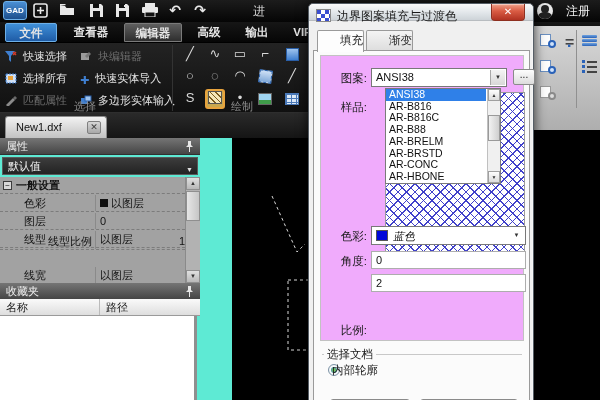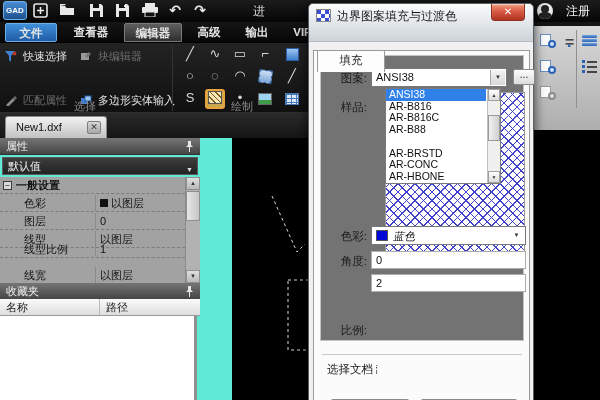--- a/index.html
+++ b/index.html
@@ -77,47 +77,47 @@
   .sc-thumb { position:absolute; left:0; top:14px; width:14px; height:30px; background:linear-gradient(90deg,#e6e6e6,#c6c6c6); border:1px solid #8f8f8f; cursor:grab; }
   #fav-cols { position:absolute; left:0; top:299px; width:200px; height:17px; background:linear-gradient(#fafafa,#dedede); border-bottom:1px solid #9a9a9a; }
   .fav-col { position:absolute; top:0; color:#1a1a1a; line-height:16px; padding-left:6px; border-right:1px solid #bbb; }
   #fav-body { position:absolute; left:0; top:316px; width:197px; height:84px; background:#fff; border-right:3px solid #8f8f8f; }
 
   
   #canvas { position:absolute; left:200px; top:138px; width:400px; height:262px; background:#000; }
 
   
   #dialog { position:absolute; left:308px; top:3px; width:226px; height:400px; background:#f0f0f0; border:1px solid #565e66; border-radius:5px 5px 0 0; box-shadow:0 0 12px rgba(0,0,0,.75), 0 0 0 1px rgba(255,255,255,.35) inset; z-index:50; }
-  .dlg-titlebar { position:absolute; left:0; top:0; width:100%; height:38px; background:linear-gradient(#fbfbfb,#dfe4e8 60%,#cdd3d8); border-radius:5px 5px 0 0; border-bottom:1px solid #b8bcc0; }
+  .dlg-titlebar { position:absolute; left:0; top:0; width:100%; height:17px; background:linear-gradient(#fbfbfb,#dfe4e8 60%,#cdd3d8); border-radius:5px 5px 0 0; border-bottom:1px solid #b8bcc0; }
   .dlg-icon { position:absolute; left:7px; top:5px; width:15px; height:13px; border:1px solid #888;
     background:conic-gradient(#fff 25%,#3a4ed0 0 50%,#fff 0 75%,#3a4ed0 0); background-size:8px 8px; }
   .dlg-title { position:absolute; left:28px; top:4px; color:#1a1a1a; font-size:12px; }
   .dlg-close { position:absolute; right:8px; top:0; width:34px; height:17px; background:linear-gradient(#f0a088,#d95b43 45%,#b03322); border:1px solid #8e2f1f; border-top:none; border-radius:0 0 4px 4px; color:#fff; font-size:10px; text-align:center; line-height:15px; cursor:pointer; box-shadow:0 1px 1px rgba(255,255,255,.5) inset; }
   .dlg-tabs { position:absolute; left:8px; top:26px; height:20px; }
-  .dtab { position:absolute; top:0; width:68px; height:20px; text-align:center; line-height:19px; font-size:11.5px; color:#222; background:linear-gradient(#f4f4f4,#dedede); border:1px solid #9a9a9a; border-bottom:none; border-radius:2px 2px 0 0; cursor:pointer;margin-top:20px; }
+  .dtab { position:absolute; top:0; width:47px; height:20px; text-align:right; line-height:19px; font-size:11.5px; color:#222; background:linear-gradient(#f4f4f4,#dedede); border:1px solid #9a9a9a; border-bottom:none; border-radius:2px 2px 0 0; cursor:pointer; }
   .dtab.active { background:#fdfdfd; height:22px; z-index:2; }
   .dlg-page { position:absolute; left:4px; top:46px; width:217px; height:354px; background:#fbfbfb; border:1px solid #9a9a9a; }
-  .fill-group { position:absolute; left:6px; top:4px; width:204px; height:286px; background:#737373; border:1px solid #c2c2c2; }
+  .fill-group { position:absolute; left:6px; top:4px; width:204px; height:286px; background:#f0abfc; border:1px solid #c2c2c2; }
   .f-label { position:absolute; width:38px; text-align:right; color:#1a1a1a; font-size:11.5px; }
   .combo { position:absolute; background:#fff; border:1px solid #787878; cursor:pointer; }
   .combo .cval { position:absolute; left:4px; top:2px; color:#111; font-size:11px; }
   .combo .carr { position:absolute; right:1px; top:1px; bottom:1px; width:15px; background:linear-gradient(#f4f4f4,#d8d8d8); border-left:1px solid #a8a8a8; color:#333; font-size:6px; text-align:center; line-height:15px; }
   .browse-btn { position:absolute; background:linear-gradient(#fdfdfd,#dcdcdc); border:1px solid #8a8a8a; border-radius:2px; color:#222; text-align:center; line-height:10px; font-size:10px; cursor:pointer; }
   .sample-preview { position:absolute; border:1px solid #9a9a9a; background-color:#fff;
     background-image:repeating-linear-gradient(45deg,rgba(55,55,200,.95) 0 1px,transparent 1px 6px),
                      repeating-linear-gradient(135deg,rgba(55,55,200,.95) 0 1px,transparent 1px 6px); }
   .drop-list { position:absolute; background:#fff; border:1px solid #7a7a7a; z-index:5; }
   .dl-item { position:absolute; left:0; width:100px; height:11.7px; line-height:11.5px; padding-left:3px; color:#111; font-size:10.5px; cursor:pointer; white-space:nowrap; }
   .dl-item.sel { background:#2f80e8; color:#fff; }
   .dl-scroll { position:absolute; right:0; top:0; width:13px; height:100%; background:#f0f0f0; border-left:1px solid #c0c0c0; }
   .dl-up,.dl-down { position:absolute; left:0; width:12px; height:12px; background:linear-gradient(#fefefe,#dcdcdc); border:1px solid #a0a0a0; font-size:5px; color:#333; text-align:center; line-height:10px; cursor:pointer; }
   .dl-thumb { position:absolute; left:0; top:26px; width:12px; height:26px; background:linear-gradient(90deg,#f2f2f2,#cfcfcf); border:1px solid #9a9a9a; cursor:grab; }
   .color-swatch { position:absolute; left:4px; top:3px; width:12px; height:11px; border:1px solid #555; }
   .t-input { position:absolute; background:#fff; border:1px solid #adadad; color:#111; font-size:11px; padding:2px 0 0 4px; }
-  .sel-doc-label { position:absolute; left:10px; color:#1a1a1a; font-size:11.5px; background:#fbfbfb; padding:0 3px; z-index:2;margin-top:15px; }
+  .sel-doc-label { position:absolute; left:10px; color:#1a1a1a; font-size:11.5px; background:#fbfbfb; padding:0 3px; z-index:2; }
   .sel-doc-line { position:absolute; left:8px; width:200px; height:1px; background:#c8c8c8; }
   .radio-row { position:absolute; left:14px; height:14px; cursor:pointer; }
   .radio { position:absolute; left:0; top:1px; width:12px; height:12px; border-radius:50%; border:1px solid #7d93a6; background:radial-gradient(#fff 40%,#dfe6ec); }
   .radio.on::after { content:""; position:absolute; left:2px; top:2px; width:6px; height:6px; border-radius:50%; background:radial-gradient(#7fd24f 10%,#2f71d0); }
   .radio-label { position:absolute; left:4px; top:0; color:#1a1a1a; font-size:11.5px; line-height:14px; }
   .bottom-btn { position:absolute; height:24px; background:linear-gradient(#fdfdfd,#e0e0e0); border:1px solid #8a8a8a; border-radius:3px; }
 
   svg { display:block; }
 </style>
 </head>
@@ -184,33 +184,44 @@
 
   <div id="ribbon">
 
     <div class="rib-item" style="left:5px; top:4px;">
       <span class="ric"><svg width="12" height="11" viewBox="0 0 12 11">
             <path d="M0 0h10L6 5v6L4 9V5z" fill="#3f7fd0"></path>
             <path d="M8 1l3 3M11 1L8 4" stroke="#d23b2a" stroke-width="1.5"></path>
           </svg></span>
       <span>快速选择</span>
     </div>
+    <div class="rib-item" style="left:5px; top:26px;">
+      <span class="ric"><svg width="12" height="11" viewBox="0 0 12 11">
+            <rect x="1" y="1" width="10" height="9" fill="#cfe0f5" stroke="#3f7fd0" stroke-dasharray="2,1"></rect>
+            <rect x="3" y="3" width="5" height="4" fill="#e8a33d"></rect>
+          </svg></span>
+      <span>选择所有</span>
+    </div>
     <div class="rib-item disabled" style="left:5px; top:48px;">
       <span class="ric"><svg width="12" height="11" viewBox="0 0 12 11">
             <path d="M1 10L8 3l2 2-7 7z" fill="#8a8a8a"></path>
             <path d="M8 3l2-2 2 2-2 2z" fill="#6a6a6a"></path>
           </svg></span>
       <span>匹配属性</span>
     </div>
     <div class="rib-item disabled" style="left:80px; top:4px;">
       <span class="ric"><svg width="12" height="11" viewBox="0 0 12 11">
             <rect x="1" y="2" width="8" height="7" fill="#9a9a9a"></rect>
             <path d="M9 1l2 2-4 4-2-2z" fill="#777"></path>
           </svg></span>
       <span>块编辑器</span>
+    </div>
+    <div class="rib-item" style="left:80px; top:26px;">
+      <span class="ric" style="color:#3f7fd0; font-weight:bold;">✚</span>
+      <span>快速实体导入</span>
     </div>
     <div class="rib-item" style="left:80px; top:48px;">
       <span class="ric"><svg width="12" height="11" viewBox="0 0 12 11">
             <rect x="1" y="3" width="7" height="6" fill="#3f7fd0"></rect>
             <rect x="5" y="1" width="6" height="5" fill="#9fc4ee" stroke="#2a5fa8"></rect>
           </svg></span>
       <span>多边形实体输入</span>
     </div>
     <div class="group-label" style="left:0; top:56px; width:170px;">选择</div>
     <div class="vsep" style="left:172px;"></div>
@@ -306,21 +317,21 @@
         <span class="pg-value"><span class="swatch-blk"></span><span>以图层</span></span>
       </div>
       <div class="pg-row" style="top:36px;">
         <span class="pg-label">图层</span>
         <span class="pg-value">0</span>
       </div>
       <div class="pg-row" style="top:54px;">
         <span class="pg-label">线型</span>
         <span class="pg-value">以图层</span>
       </div>
-      <div class="pg-row" style="top:64px;">
+      <div class="pg-row" style="top:56px;text-align:right;">
         <span class="pg-label">线型比例</span>
         <span class="pg-value">1</span>
       </div>
       <div class="pg-row" style="top:90px;">
         <span class="pg-label">线宽</span>
         <span class="pg-value">以图层</span>
       </div>
       <div class="pg-scroll">
         <span class="sc-btn" style="top:0;">▲</span>
         <span class="sc-thumb"></span>
@@ -366,20 +377,21 @@
         <div class="browse-btn" style="left:192px; top:13px; width:22px; height:16px;">...</div>
 
         <span class="f-label" style="left:8px; top:44px;">样品:</span>
         <div class="sample-preview" style="left:64px; top:36px; width:140px; height:166px;"></div>
 
         <div class="drop-list" style="left:64px; top:32px; width:116px; height:96px;">
           <div class="dl-item sel" style="top:0;">ANSI38</div>
           <div class="dl-item" style="top:11.7px;">AR-B816</div>
           <div class="dl-item" style="top:23.4px;">AR-B816C</div>
           <div class="dl-item" style="top:35.1px;">AR-B88</div>
+          <div class="dl-item" style="top:46.8px;">AR-BRELM</div>
           <div class="dl-item" style="top:58.5px;">AR-BRSTD</div>
           <div class="dl-item" style="top:70.2px;">AR-CONC</div>
           <div class="dl-item" style="top:81.9px;">AR-HBONE</div>
           <div class="dl-scroll">
             <span class="dl-up" style="top:0;">▲</span>
             <span class="dl-thumb"></span>
             <span class="dl-down" style="bottom:0;">▼</span>
           </div>
         </div>
 

